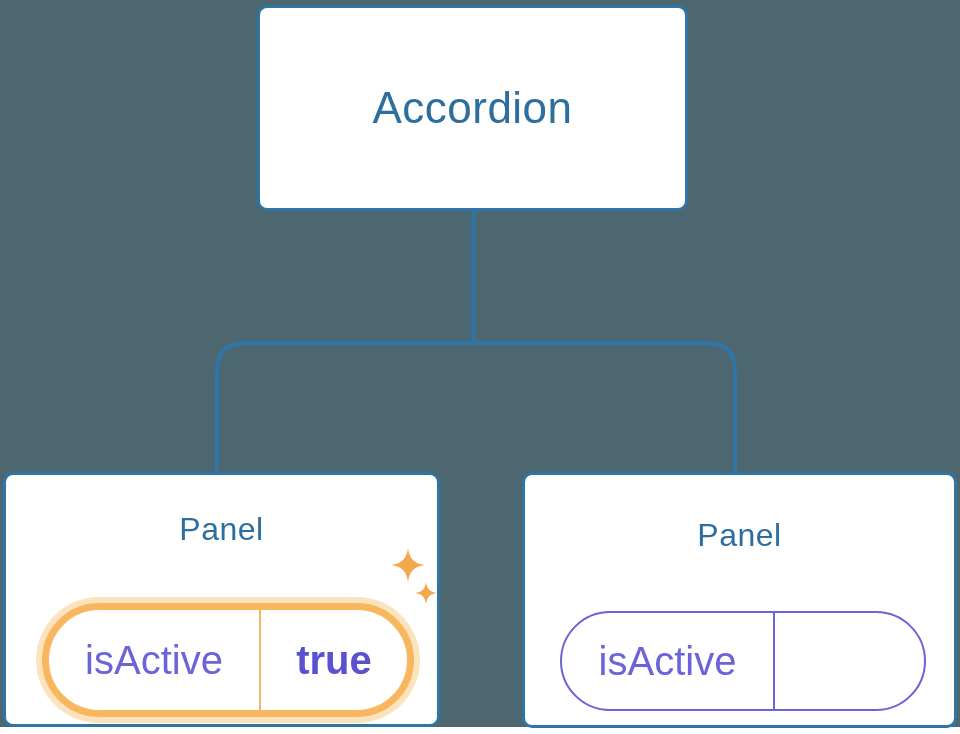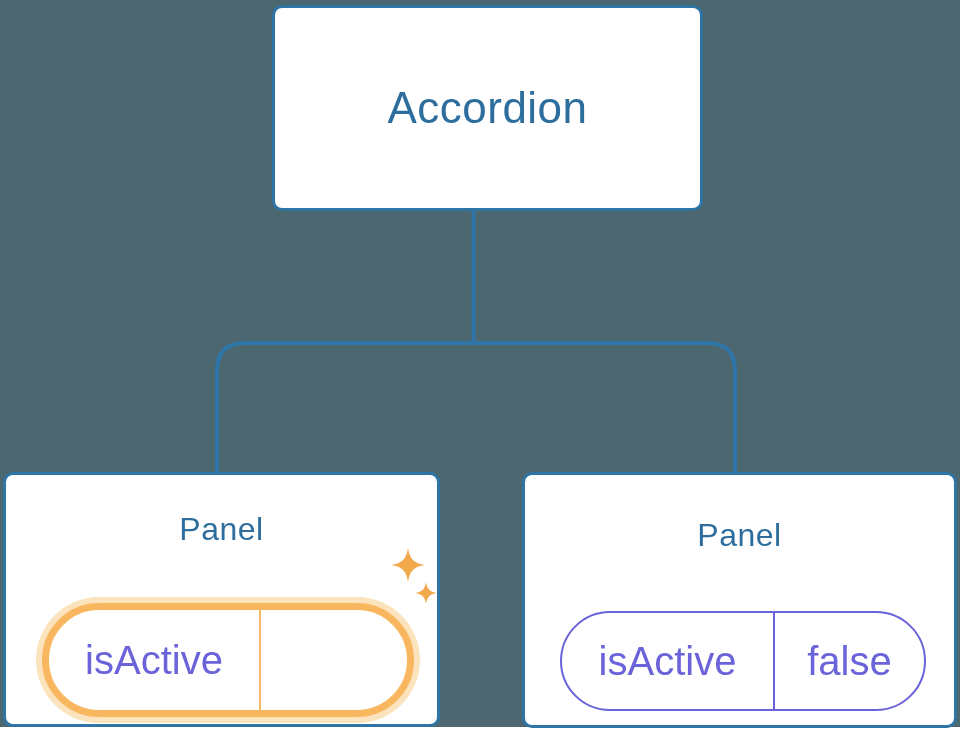--- a/index.html
+++ b/index.html
@@ -36,21 +36,21 @@
     border: 3px solid var(--node-border, #2E74A4);
     border-radius: 10px;
     z-index: 2;
   }
   .node-label {
     color: var(--node-text, #2D6E9E);
     font-weight: 500;
     letter-spacing: 0.5px;
   }
   .root {
-    left: 272px; top: 5px;
+    left: 257px; top: 5px;
     width: 431px; height: 206px;
     display: flex;
     align-items: center;
     justify-content: center;
   }
   .root-label { font-size: 44px; }
   .panel {
     display: flex;
     flex-direction: column;
     align-items: center;
@@ -119,29 +119,29 @@
 
   <div class="node root">
     <span class="node-label root-label">Accordion</span>
   </div>
 
   <div class="node panel panel-left">
     <span class="node-label panel-label">Panel</span>
     <div class="pill pill-active">
       <span class="cell cell-name">isActive</span>
       <span class="divider divider-orange"></span>
+      <span class="cell cell-value value-strong">true</span>
     </div>
     <svg class="sparkles" width="56" height="66" viewBox="0 0 56 66" aria-hidden="true">
       <path class="sparkle-path" d="M20 5 C21.8 16.3, 25.7 20.2, 37 22 C25.7 23.8, 21.8 27.7, 20 39 C18.2 27.7, 14.3 23.8, 3 22 C14.3 20.2, 18.2 16.3, 20 5 Z"></path>
       <path class="sparkle-path" d="M38 39 C39.2 46.3, 41.7 48.8, 49 50 C41.7 51.2, 39.2 53.7, 38 61 C36.8 53.7, 34.3 51.2, 27 50 C34.3 48.8, 36.8 46.3, 38 39 Z"></path>
     </svg>
   </div>
 
   <div class="node panel panel-right">
     <span class="node-label panel-label">Panel</span>
     <div class="pill pill-inactive">
       <span class="cell cell-name">isActive</span>
       <span class="divider divider-purple"></span>
-      <span class="cell cell-value">false</span>
     </div>
   </div>
 
 </div>
 
 </body></html>

